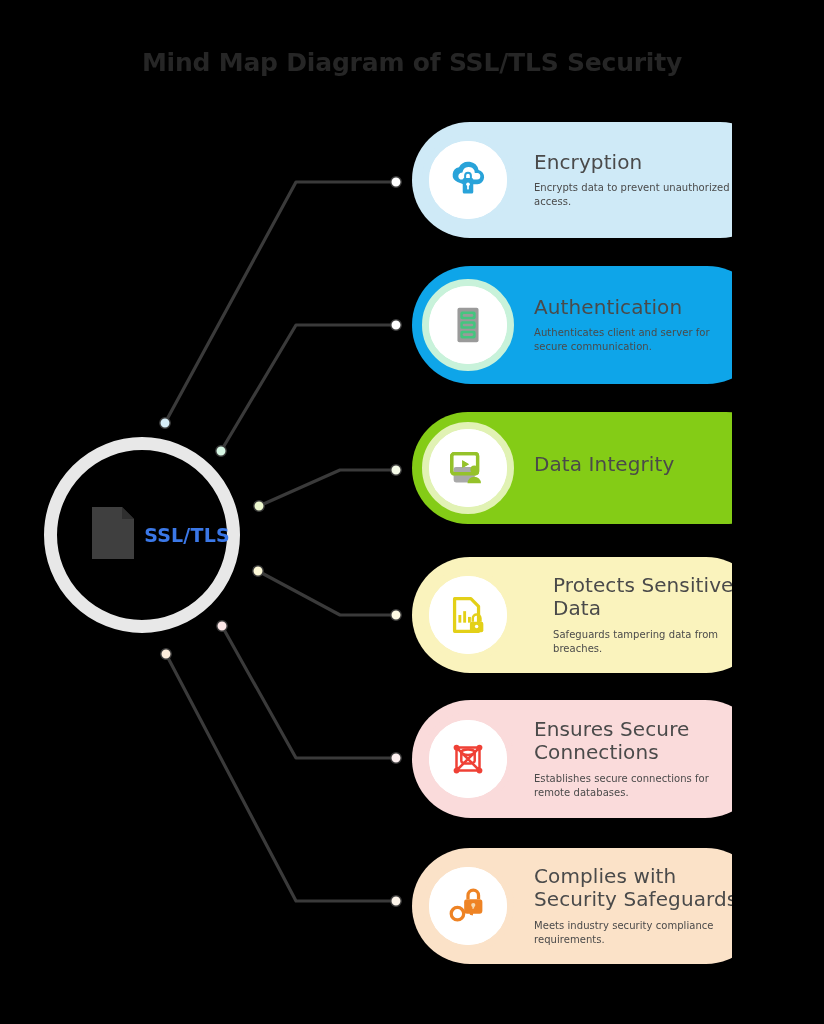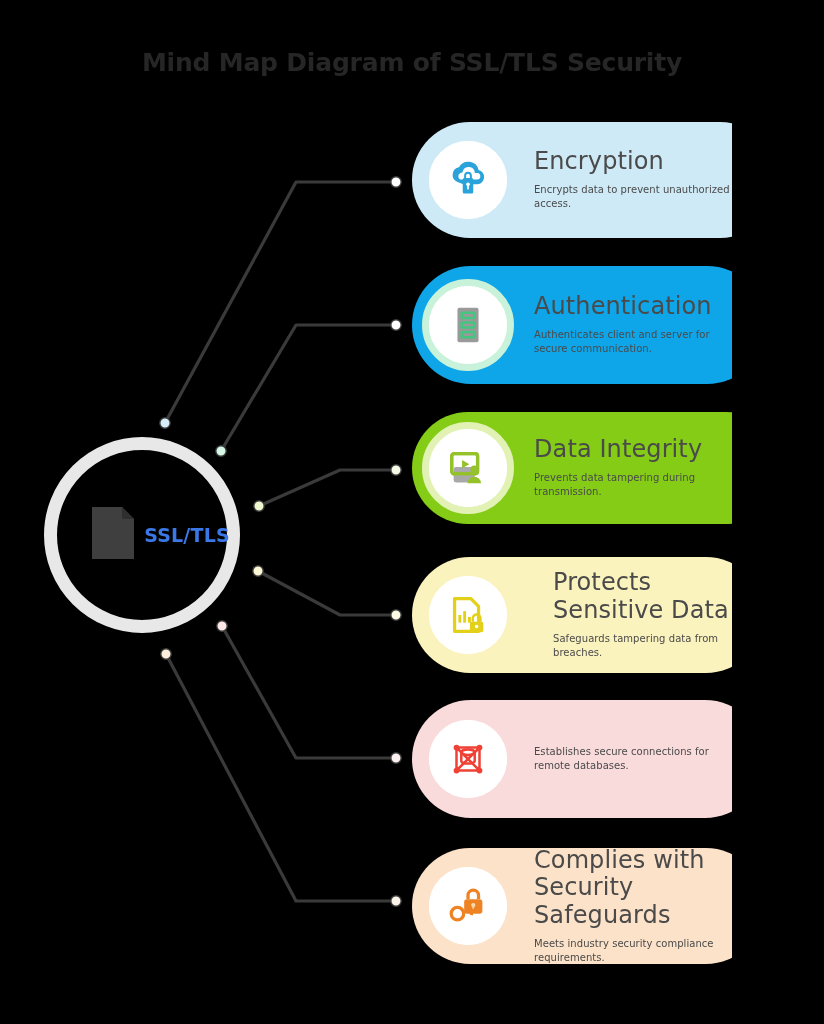--- a/index.html
+++ b/index.html
@@ -135,21 +135,21 @@
     height: 46px;
   }
   .card-text {
     flex: 1 1 auto;
     padding-left: 14px;
     padding-right: 24px;
     min-width: 0;
   }
   .card-title {
     font-family: "DejaVu Sans", sans-serif;
-    font-size: 24px;
+    font-size: 20px;
     font-weight: normal;
     color: #4a4a4a;
     line-height: 1.16;
     margin: 0 0 7px 0;
     letter-spacing: 0.1px;
   }
   .card-desc {
     font-family: "DejaVu Sans", sans-serif;
     font-size: 10px;
     font-weight: normal;
@@ -252,21 +252,20 @@
           <rect x="9" y="23" width="22" height="16" rx="2.5" fill="#a9a9a9"></rect>
           <rect x="7" y="9" width="27" height="21" rx="2.5" fill="none" stroke="#95c22a" stroke-width="3.4"></rect>
           <path d="M18 16 l7 4 -7 4 z" fill="#95c22a"></path>
           <circle cx="30.5" cy="25.5" r="4" fill="#95c22a"></circle>
           <path d="M23.5 40 a7 7 0 0 1 14 0 z" fill="#95c22a"></path>
         </svg>
       </div>
     </div>
     <div class="card-text">
       <div class="card-title">Data Integrity</div>
-      <div class="card-desc">Prevents data tampering during transmission.</div>
     </div>
   </div>
 
   <div class="card" style="top:557px; width:352px; height:116px; background:#faf3bd;gap:19px;">
     <div class="card-iconwrap">
       <div class="card-iconring" style="border-color:#faf3bd;"></div>
       <div class="card-iconinner">
         <svg class="card-icon" viewBox="0 0 48 48">
           <path d="M10 7 h17 l8 8 v26 h-25 z" fill="none" stroke="#e3d018" stroke-width="3.4" stroke-linejoin="round"></path>
           <rect x="14" y="24" width="3" height="8" fill="#e3d018"></rect>
@@ -295,20 +294,21 @@
           <ellipse cx="24" cy="17" rx="7" ry="2.8" fill="none" stroke="#ef4136" stroke-width="2.6"></ellipse>
           <path d="M17 17 v9 a7 2.8 0 0 0 14 0 v-9" fill="none" stroke="#ef4136" stroke-width="2.6"></path>
           <circle cx="12" cy="12" r="3" fill="#ef4136"></circle>
           <circle cx="36" cy="12" r="3" fill="#ef4136"></circle>
           <circle cx="12" cy="36" r="3" fill="#ef4136"></circle>
           <circle cx="36" cy="36" r="3" fill="#ef4136"></circle>
         </svg>
       </div>
     </div>
     <div class="card-text">
+      <div class="card-title">Ensures Secure Connections</div>
       <div class="card-desc">Establishes secure connections for remote databases.</div>
     </div>
   </div>
 
   <div class="card" style="top:848px; width:352px; height:116px; background:#fbe2c8;">
     <div class="card-iconwrap">
       <div class="card-iconring" style="border-color:#fbe2c8;"></div>
       <div class="card-iconinner">
         <svg class="card-icon" viewBox="0 0 48 48">
           <rect x="20" y="17" width="19" height="15" rx="3" fill="#ee8324"></rect>

